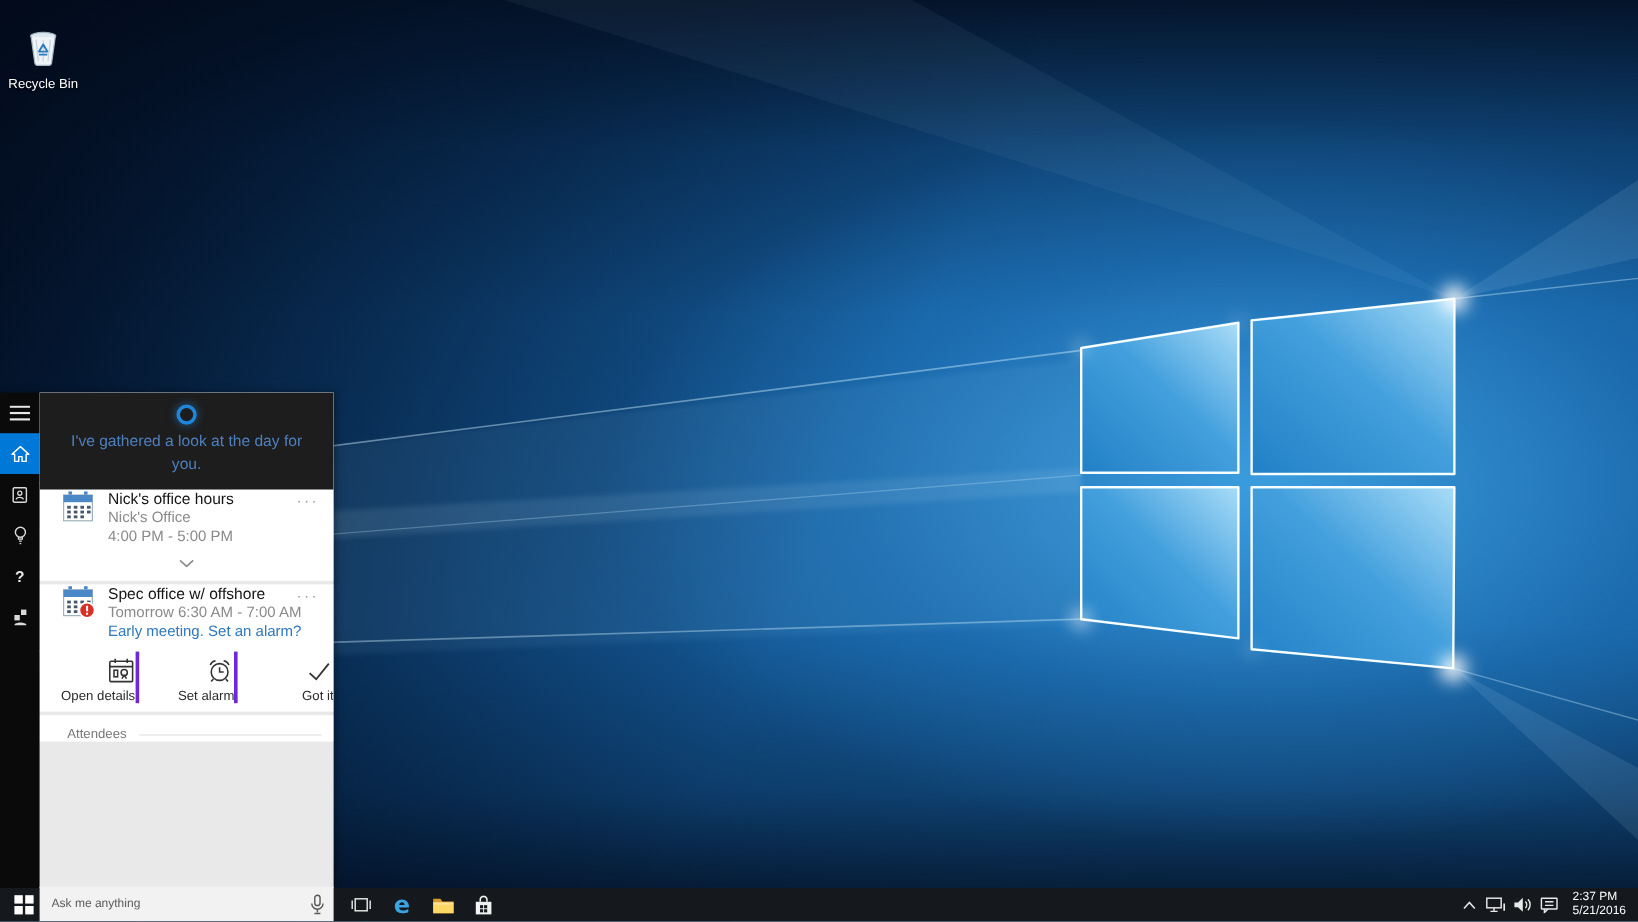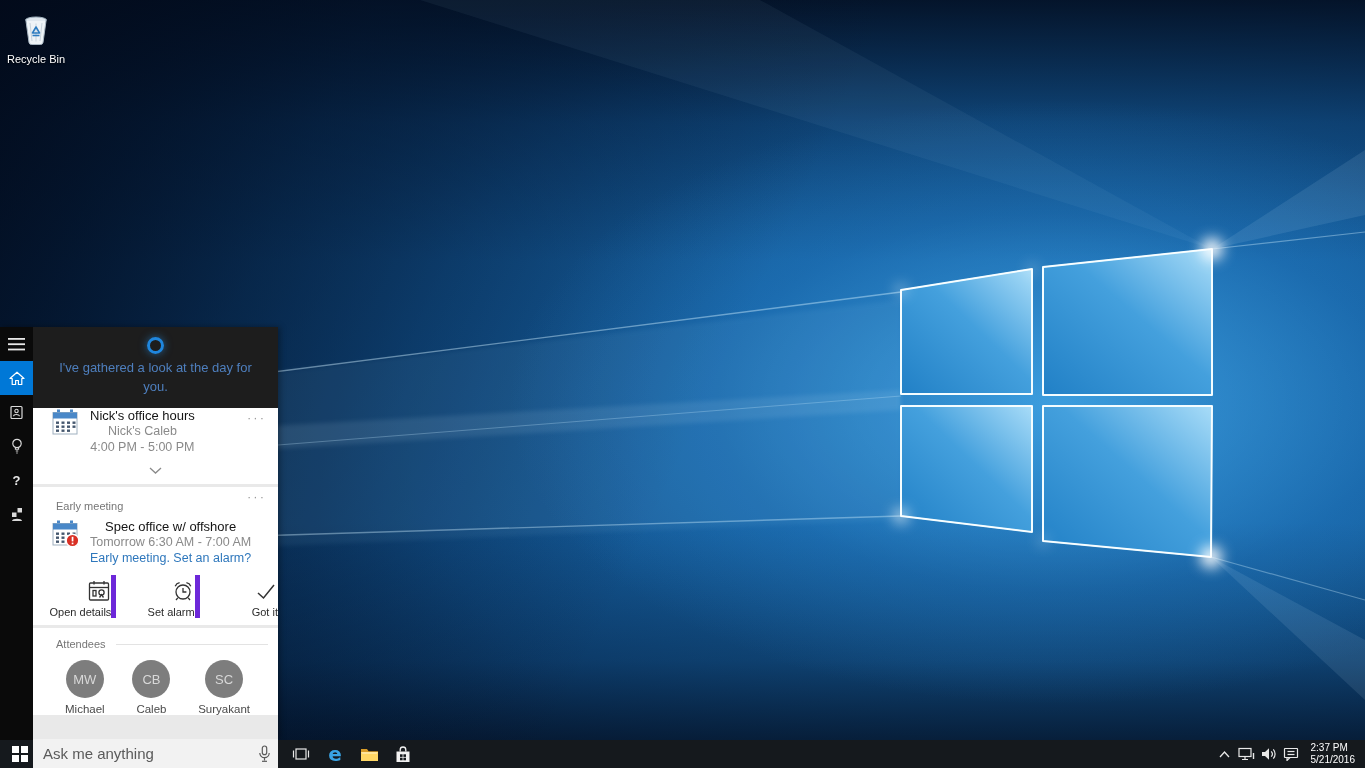--- a/index.html
+++ b/index.html
@@ -11,68 +11,68 @@
     background:
       radial-gradient(ellipse 760px 420px at 1056px 402px, rgba(90,195,255,.50), rgba(40,130,205,.28) 45%, rgba(0,0,0,0) 72%),
       linear-gradient(115deg, rgba(2,10,26,.92) 0%, rgba(3,18,40,.55) 22%, rgba(0,0,0,0) 52%),
       linear-gradient(0deg, rgba(2,8,22,.85) 0%, rgba(3,16,36,.35) 14%, rgba(0,0,0,0) 32%),
       linear-gradient(180deg, rgba(2,10,26,.85) 0%, rgba(4,24,52,.35) 16%, rgba(0,0,0,0) 34%),
       radial-gradient(ellipse 1400px 900px at 1050px 410px, #1d77bd 0%, #11508b 46%, #082e58 74%, #041a36 100%);
   }
   .wallpaper svg { position:absolute; inset:0; }
 
   
-  .desk-icon { position:absolute; left:4px; top:12px; width:64px; text-align:center; cursor:default; }
+  .desk-icon { position:absolute; left:4px; top:22px; width:64px; text-align:center; cursor:default; }
   .desk-icon .glyph { display:block; margin:0 auto; }
   .desk-icon .label { margin-top:1px; font-size:11px; color:#fff; text-shadow:0 1px 2px rgba(0,0,0,.85); }
 
   
   .cortana { position:absolute; left:0; top:327px; width:278px; height:413px; display:flex; box-shadow:2px 0 6px rgba(0,0,0,.35); }
   .c-sidebar { width:33px; background:#0a0a0a; flex:none; display:flex; flex-direction:column; }
   .c-side-item { width:33px; height:34px; display:flex; align-items:center; justify-content:center; color:#e8e8e8; cursor:pointer; }
   .c-side-item.active { background:#0078d7; }
   .c-side-item .qmark { font-size:13px; color:#e8e8e8; font-weight:bold; }
   .c-body { flex:1; display:flex; flex-direction:column; background:#e9e9e9; overflow:hidden; }
   .c-header { height:81px; background:#1d1d1d; flex:none; text-align:center; }
   .c-ring { width:17px; height:17px; border:3px solid #1f86dd; border-radius:50%; margin:10px auto 4px; box-shadow:0 0 8px rgba(40,150,240,.55); }
   .c-msg { font-size:13px; line-height:19px; color:#4e7fbe; width:210px; margin:0 auto; }
 
   .c-cards { flex:1; overflow:hidden; }
   .card { position:relative; background:#fff; margin-bottom:3px; }
   .more-btn { position:absolute; top:4px; right:12px; font-size:13px; letter-spacing:2px; color:#9a9a9a; line-height:12px; cursor:pointer; }
   .sec-label { font-size:11px; color:#767676; padding:20px 0 7px 23px; }
   .card2 .sec-label { padding-top:13px; }
-  .meet-row { display:flex; padding-left:17px; cursor:pointer;text-align:center; }
+  .meet-row { display:flex; padding-left:17px; cursor:pointer; }
   .cal-wrap { flex:none; width:30px; height:30px; }
   .meet-text { margin-left:10px; }
   .meet-title { font-size:13px; color:#141414; line-height:15px; }
   .meet-sub { font-size:12.5px; color:#8a8a8a; line-height:15px; margin-top:1px; }
   .meet-link { font-size:12.5px; color:#2e77bc; line-height:15px; margin-top:1px; cursor:pointer; }
   .expand { text-align:center; padding:5px 0 6px; cursor:pointer; }
 
   .actions { display:flex; margin-top:9px; padding-bottom:7px; }
   .action { flex:1; text-align:right; padding-top:4px; cursor:pointer; }
-  .action + .action { border-left:5px solid #6d28d9; }
+  .action + .action { border-left:3px solid #6d28d9; }
   .action .a-icon { height:24px; }
   .action .a-label { font-size:11px; color:#2b2b2b; margin-top:3px; }
 
   .att-head { display:flex; align-items:center; padding:10px 10px 0 23px; }
   .att-head .rule { flex:1; height:1px; background:#e3e3e3; margin-left:10px; }
   .people { display:flex; justify-content:space-between; padding:10px 28px 0 32px; }
   .person { text-align:center; cursor:pointer; }
   .avatar { width:38px; height:38px; border-radius:50%; background:#7d7d7d; color:#d8d8d8; font-size:13px; display:flex; align-items:center; justify-content:center; margin:0 auto; }
   .p-name { font-size:11.5px; color:#4a4a4a; margin-top:5px; }
 
   
   .taskbar { position:absolute; left:0; bottom:0; width:1365px; height:28px; background:#15191d; }
   .start-btn { position:absolute; left:0; top:0; width:40px; height:28px; display:flex; align-items:center; justify-content:center; cursor:pointer; }
   .win-logo { display:grid; grid-template-columns:7px 7px; grid-template-rows:7px 7px; gap:1.5px; }
   .win-logo span { background:#fff; }
   .searchbox { position:absolute; left:33px; top:-1px; width:245px; height:29px; background:#f2f2f2; display:flex; align-items:center; }
-  .searchbox input { flex:1; border:none; outline:none; background:transparent; font-size:15px; color:#5a5a5a; padding-left:10px; font-family:"Liberation Sans", sans-serif; }
+  .searchbox input { flex:1; border:none; outline:none; background:transparent; font-size:10px; color:#5a5a5a; padding-left:10px; font-family:"Liberation Sans", sans-serif; }
   .searchbox input::placeholder { color:#5a5a5a; opacity:1; }
   .mic { flex:none; width:24px; height:24px; margin-right:2px; display:flex; align-items:center; justify-content:center; cursor:pointer; }
   .task-apps { position:absolute; left:284px; top:0; height:28px; display:flex; }
   .app-btn { width:34px; height:28px; display:flex; align-items:center; justify-content:center; cursor:pointer; }
   .edge-e { font-family:"DejaVu Sans", sans-serif; font-weight:bold; font-size:20px; color:#39a3e4; line-height:20px; }
   .tray { position:absolute; right:0; top:0; height:28px; display:flex; align-items:center; padding-right:6px; }
   .tray-ico { width:22px; height:28px; display:flex; align-items:center; justify-content:center; cursor:pointer; }
   .clock { text-align:left; color:#fff; font-size:10px; line-height:12px; margin-left:5px; padding:0 4px; cursor:pointer; }
 </style>
 </head>
@@ -210,34 +210,33 @@
                     <rect x="17" y="17.5" width="3" height="2.4"></rect>
                     <rect x="22.5" y="17.5" width="3" height="2.4"></rect>
                   <rect x="6" y="21.5" width="3" height="2.4"></rect>
                     <rect x="11.5" y="21.5" width="3" height="2.4"></rect>
                     <rect x="17" y="21.5" width="3" height="2.4"></rect>
                 </g>
               </svg>
             </span>
             <div class="meet-text">
               <div class="meet-title">Nick's office hours</div>
-              <div class="meet-sub">Nick's Caleb</div>
+              <div class="meet-sub">Nick's Office</div>
               <div class="meet-sub">4:00 PM - 5:00 PM</div>
             </div>
           </div>
           <div class="expand">
             <svg width="13" height="7" viewBox="0 0 13 7">
                 <polyline points="1,1 6.5,6 12,1" fill="none" stroke="#8a8a8a" stroke-width="1.3"></polyline>
               </svg>
           </div>
         </div>
 
         <div class="card card2">
           <span class="more-btn">···</span>
-          <div class="sec-label">Early meeting</div>
           <div class="meet-row">
             <span class="cal-wrap">
               <svg width="30" height="30" viewBox="0 0 30 30">
                 <rect x="7" y="1.5" width="3" height="5" fill="#4a88c8"></rect>
                   <rect x="20" y="1.5" width="3" height="5" fill="#4a88c8"></rect>
                 <rect x="3" y="4.5" width="24" height="21.5" fill="#fff" stroke="#9fb0bf" stroke-width="1"></rect>
                 <rect x="3" y="4.5" width="24" height="6" fill="#4a88c8"></rect>
                 <g fill="#45576e">
                   <rect x="6" y="13.5" width="3" height="2.4"></rect>
                     <rect x="11.5" y="13.5" width="3" height="2.4"></rect>
@@ -296,34 +295,20 @@
               <div class="a-label">Got it</div>
             </div>
           </div>
         </div>
 
         <div class="card">
           <div class="att-head">
             <span class="sec-label" style="padding:0;">Attendees</span>
             <span class="rule"></span>
           </div>
-          <div class="people">
-            <div class="person">
-              <div class="avatar">MW</div>
-              <div class="p-name">Michael</div>
-            </div>
-            <div class="person">
-              <div class="avatar">CB</div>
-              <div class="p-name">Caleb</div>
-            </div>
-            <div class="person">
-              <div class="avatar">SC</div>
-              <div class="p-name">Suryakant</div>
-            </div>
-          </div>
 
         </div>
 
       </div>
     </div>
   </div>
 
   <div class="taskbar">
     <div class="start-btn">
       <span class="win-logo">

